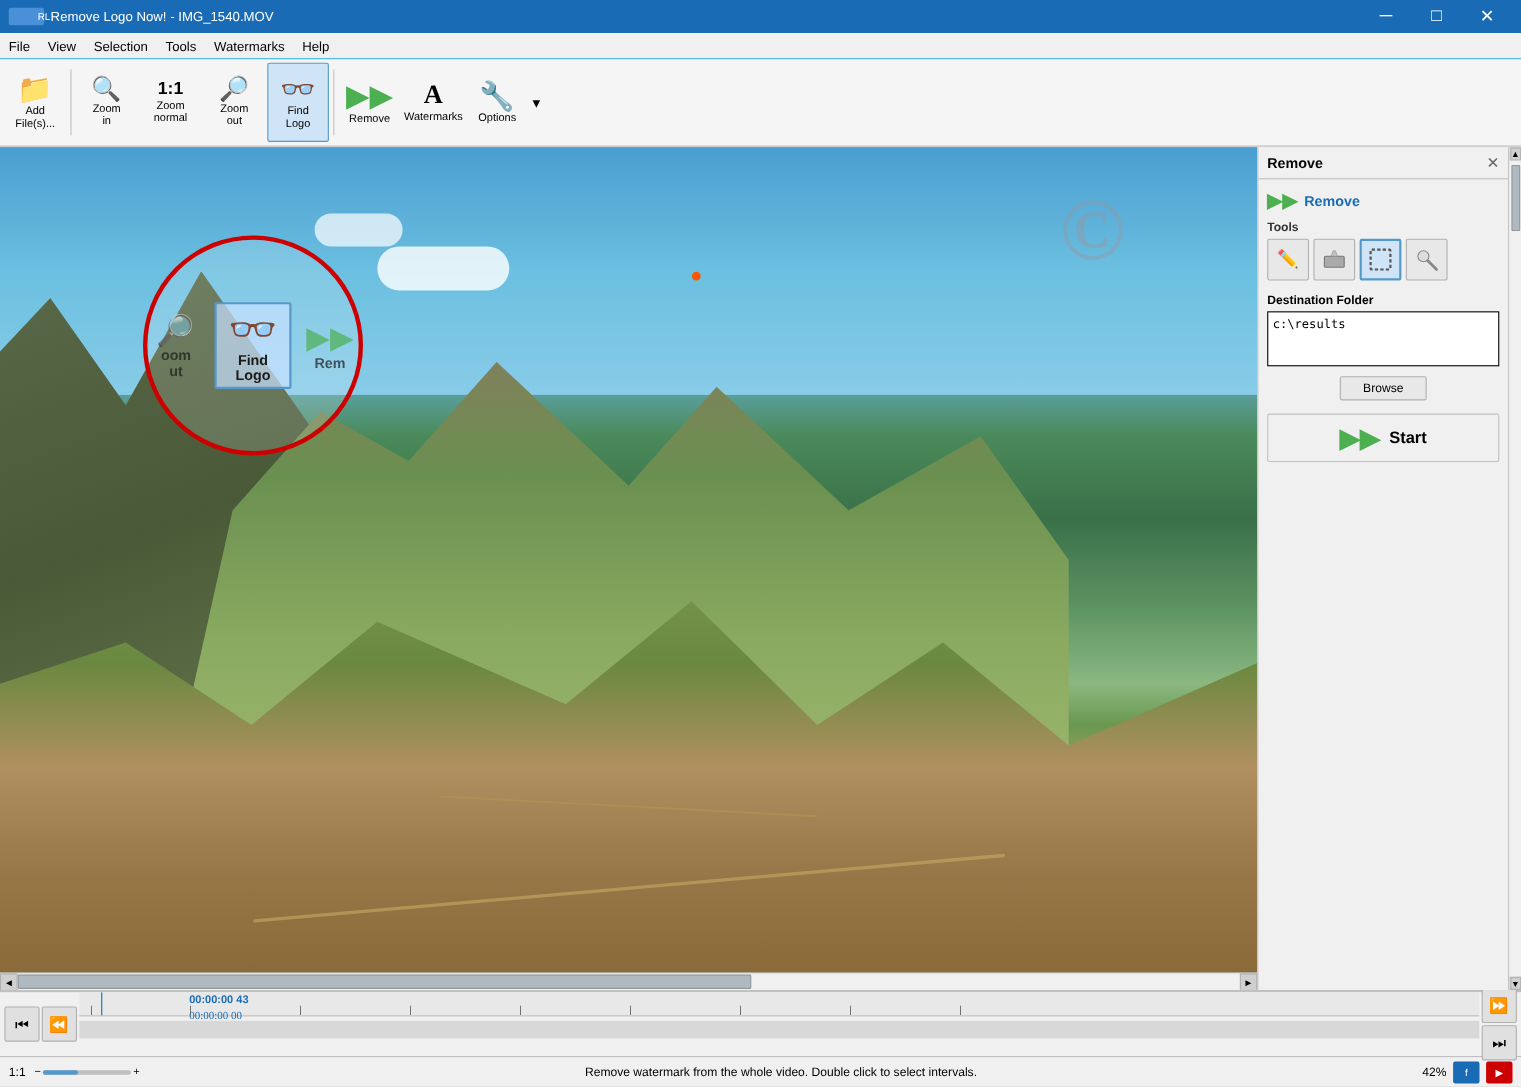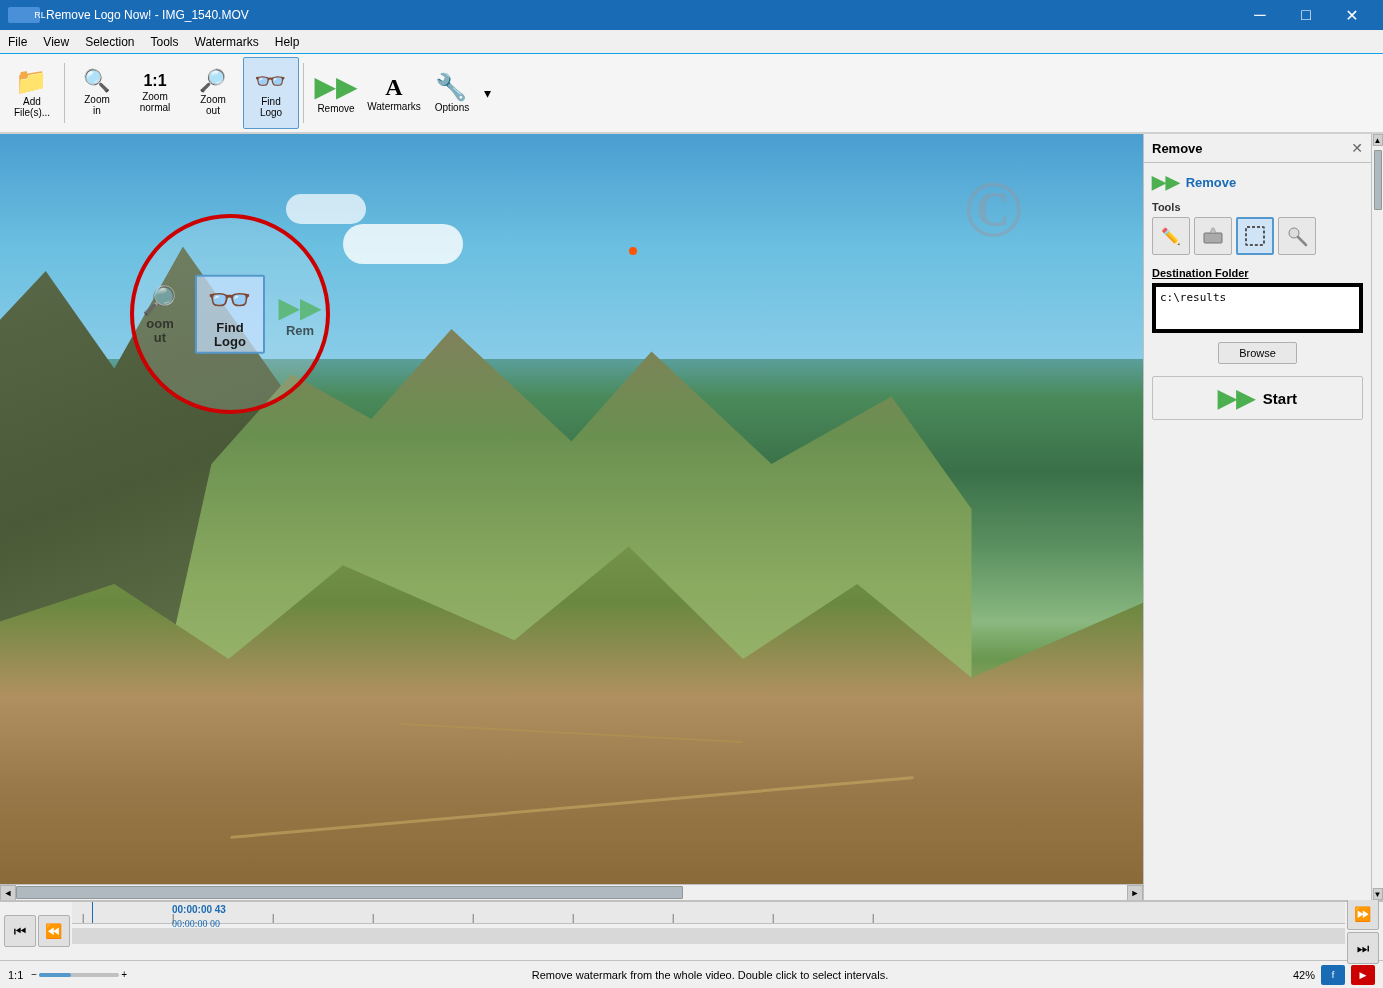--- a/index.html
+++ b/index.html
@@ -182,25 +182,25 @@
     .sel-icon-btn {
       width: 36px; height: 32px;
       background: #e8e8e8;
       border: 1px solid #b0b0b0;
       cursor: pointer;
       display: flex; align-items: center; justify-content: center;
       font-size: 16px;
       border-radius: 2px;
     }
 
-    .dest-label { font-size: 11px; font-weight: bold; margin-bottom: 4px; text-decoration: underline; }
+    .dest-label { font-size: 11px; font-weight: bold; margin-bottom: 4px; }
     #dest-folder-input {
       width: 100%;
       height: 50px;
-      border: 4px solid #000000;
+      border: 1px solid #000000;
       background: white;
       padding: 4px;
       font-size: 11px;
       resize: none;
       margin-bottom: 6px;
     }
     #browse-btn {
       display: block;
       margin: 0 auto 12px auto;
       padding: 4px 20px;

